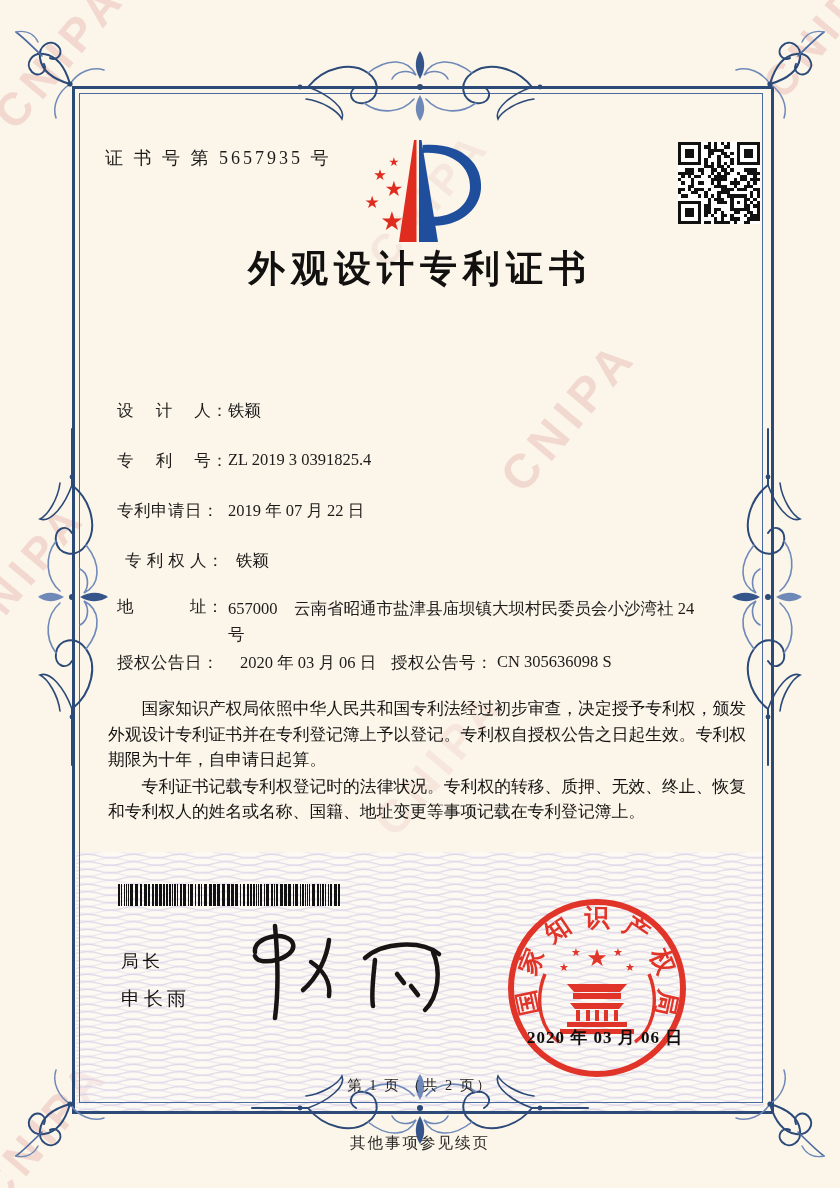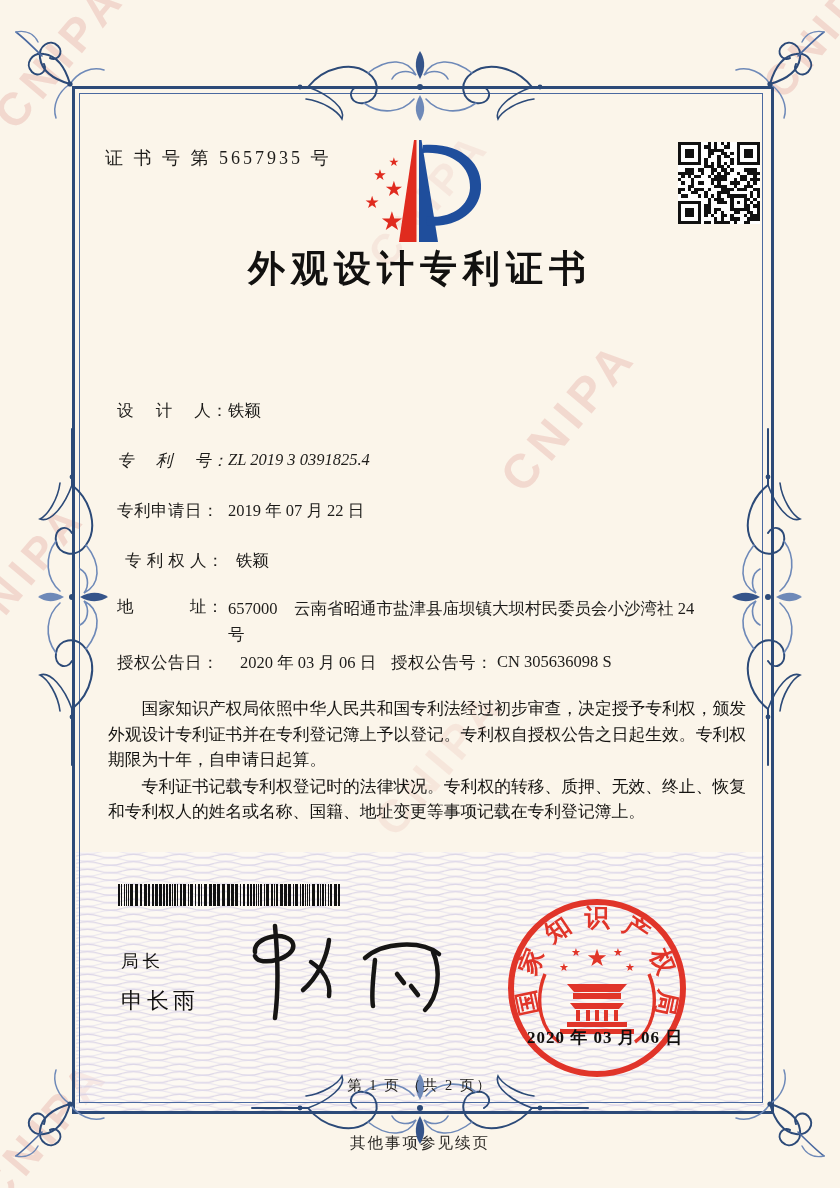--- a/index.html
+++ b/index.html
@@ -49,37 +49,37 @@
       letter-spacing:3px;}
   .logo{position:absolute;left:342px;top:136px;}
   .qr{position:absolute;left:678px;top:142px;width:82px;height:82px;background:#fff;}
   .title{position:absolute;left:0;top:244px;width:100%;text-align:center;
       font-size:37px;font-weight:bold;letter-spacing:6px;color:#121110;}
 
   
   .row{position:absolute;left:117px;font-size:16.5px;color:var(--ink);display:flex;}
   .row .lb{width:111px;flex:0 0 111px;white-space:pre;letter-spacing:.5px;}
   .row .val{white-space:pre;}
-  .r-name{top:350px;} .r-designer{top:400px;align-items:flex-end;} .r-patno{top:450px;font-style:italic;}
+  .r-name{top:350px;} .r-designer{top:400px;align-items:flex-end;} .r-patno{top:450px;}
   .r-filing{top:500px;} .r-patentee{top:550px;margin-left:8px;}
   .r-addr{top:596px;} .r-addr .val{white-space:normal;width:478px;line-height:26px;}
   .r-grant{top:652px;width:630px;}
   .pair2{position:absolute;left:266px;top:0;display:flex;}
   .pair2 .lb{width:106px;flex:0 0 106px;margin-left:8px;}
 
   
   .paras{position:absolute;left:108px;top:696px;width:638px;font-size:16.8px;
       line-height:25.5px;color:#151412;text-align:justify;}
   .paras p{margin:0;text-indent:2em;}
   .paras p + p{margin-top:1px;}
 
   
   .barcode{position:absolute;left:118px;top:884px;}
   .sig-title{position:absolute;left:121px;top:949px;font-size:17.5px;color:#141312;letter-spacing:4px;}
-  .sig-name{position:absolute;left:121px;top:986px;font-size:22px;color:#141312;letter-spacing:4px;}
+  .sig-name{position:absolute;left:121px;top:986px;font-size:19px;color:#141312;letter-spacing:4px;}
   .signature{position:absolute;left:225px;top:918px;}
   .seal{position:absolute;left:501px;top:892px;}
   .seal-date{position:absolute;left:527px;top:1026px;font-size:17px;color:#100f0e;
       font-weight:bold;letter-spacing:1px;white-space:pre;}
   .page-no{position:absolute;left:0;top:1076px;width:100%;text-align:center;
       font-size:14.5px;color:#23221f;letter-spacing:2px;}
   .foot-note{position:absolute;left:0;top:1133px;width:100%;text-align:center;
       font-size:15.5px;color:#2b2925;letter-spacing:2px;}
 </style>
 </head>

